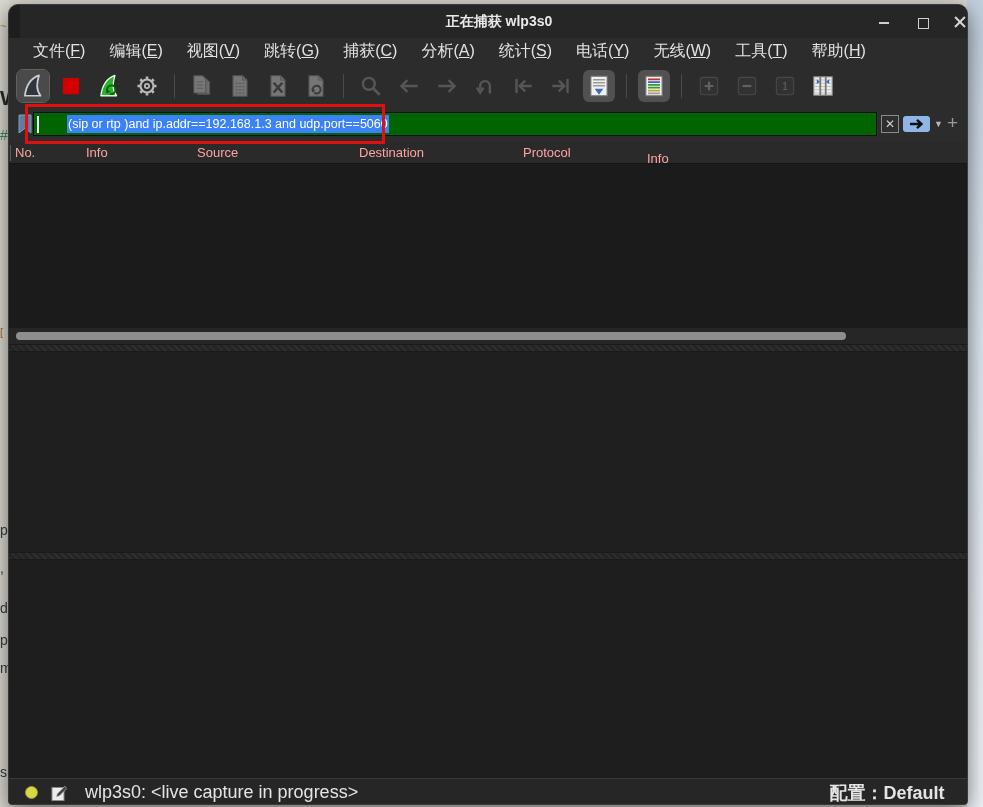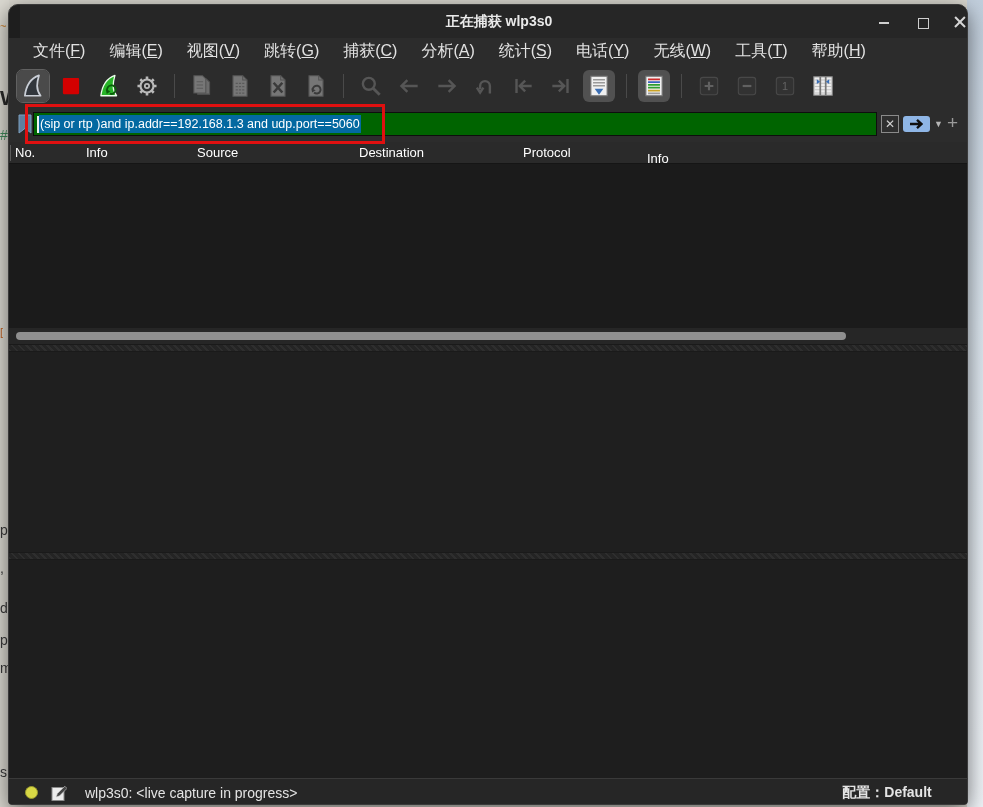--- a/index.html
+++ b/index.html
@@ -95,38 +95,38 @@
   .annotation-rect {
     position:absolute; left:16px; top:99px; width:360px; height:40px;
     border:3px solid #e01010; pointer-events:none; z-index:50;
   }
 
   .headers {
     position:absolute; left:0; top:137px; width:100%; height:22px;
     background:#2a2a2a; border-bottom:1px solid #151515;
   }
   .headers::before { content:""; position:absolute; left:1px; top:3px; width:1px; height:16px; background:#5a5a5a; }
-  .col-h { position:absolute; top:3px; color:#ffffff; font-size:13px; }
+  .col-h { position:absolute; top:3px; color:#fca5a5; font-size:13px; }
 
   .packet-list { position:absolute; left:0; top:159px; width:100%; height:164px; background:#1b1b1b; }
   .hscroll { position:absolute; left:0; top:323px; width:100%; height:16px; background:#262626; }
   .hthumb { position:absolute; left:7px; top:4px; width:830px; height:8px; border-radius:4px; background:#8f8f8f; }
   .splitter {
     position:absolute; left:0; width:100%; height:8px; background:#282828;
     background-image:repeating-linear-gradient(45deg,#2e2e2e 0 2px,#242424 2px 5px);
     border-top:1px solid #1a1a1a; border-bottom:1px solid #1a1a1a;
   }
   .split-1 { top:339px; } .split-2 { top:547px; }
   .details-pane { position:absolute; left:0; top:347px; width:100%; height:200px; background:#1f1f1f; }
   .bytes-pane { position:absolute; left:0; top:555px; width:100%; height:218px; background:#1e1e1e; }
 
   .statusbar {
     position:absolute; left:0; top:773px; width:100%; height:28px;
     background:#262626; border-top:1px solid #3a3a3a;
-    display:flex; align-items:center; color:#e4e4e4; font-size:14px;
+    display:flex; align-items:center; color:#e4e4e4; font-size:18px;
   }
   .expert-dot {
     margin-left:16px; width:13px; height:13px; border-radius:50%;
     background:#d8d845; border:1px solid #9a9a30; flex:0 0 auto;
   }
   .comment-ic { margin-left:12px; flex:0 0 auto; }
   .cap-status { margin-left:18px; flex:1 1 auto; }
   .pkt-stats {
     flex:0 0 auto; width:250px; text-align:center;
     border-left:1px solid #3a3a3a; border-right:1px solid #3a3a3a;
@@ -314,21 +314,21 @@
         </svg>
       </div>
     </div>
 
   <div class="filterbar">
     <svg class="bookmark" viewBox="0 0 20 24">
       <path d="M4 3h12v18l-6-4.6L4 21z" fill="#5d7f9f" stroke="#7d9fbf" stroke-width="1"></path>
     </svg>
     <div class="filter-input" style="background: rgb(0, 100, 0);">
       <span class="cursor-bar"></span>
-        <span class="filter-text" style="background: #0369a1;">(sip or rtp )and ip.addr==192.168.1.3 and udp.port==5060</span>
+        <span class="filter-text" style="background: #3b82f6; margin-left: 28px;">(sip or rtp )and ip.addr==192.168.1.3 and udp.port==5060</span>
     </div>
     <div class="clear-btn">✕</div>
     <div class="apply-btn" style="background: rgb(143, 182, 230);">
       <svg width="19" height="14" viewBox="0 0 19 14">
         <path d="M3 7h11M10 2.8L14.5 7 10 11.2" stroke="#101010" stroke-width="2.4" fill="none"></path>
       </svg>
     </div>
     <span class="caret">▼</span>
     <span class="add-filter-btn">+</span>
   </div>

